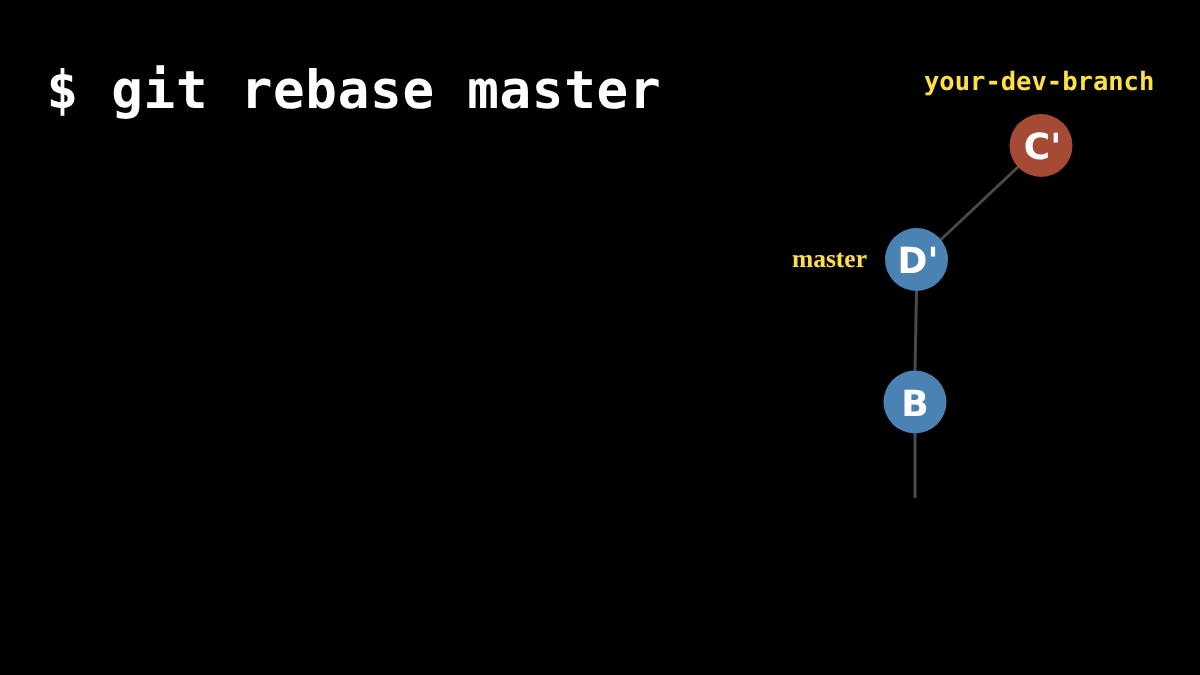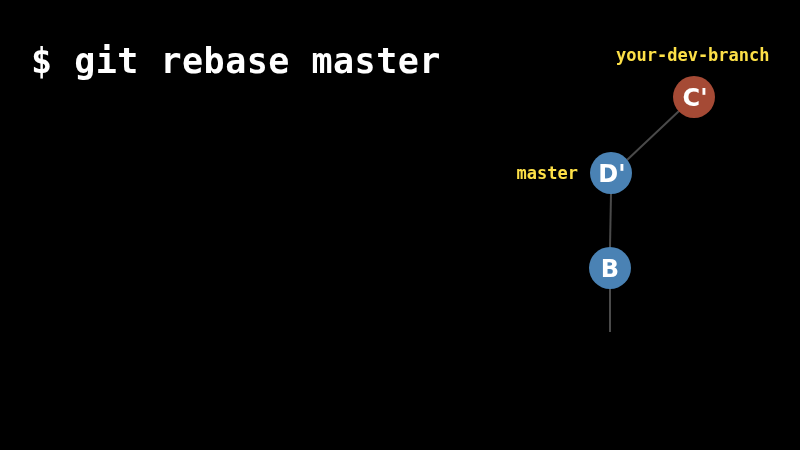--- a/index.html
+++ b/index.html
@@ -55,20 +55,21 @@
     font-family: "DejaVu Sans Mono", "Liberation Mono", monospace;
     font-size: 17px;
     font-weight: bold;
     color: #fde047;
     white-space: nowrap;
     letter-spacing: 0px;
   }
   #branch-label-master {
     right: 222px;
     top: 163px;
+    font-family: Liberation Serif, serif;
   }
   #branch-label-dev {
     left: 616px;
     top: 45px;
   }
 </style>
 </head>
 <body>
 
 <div id="slide">

